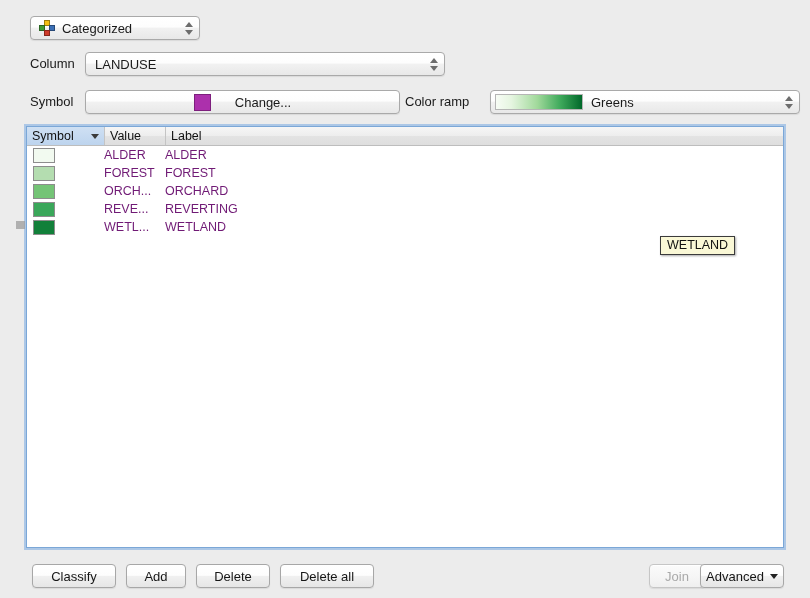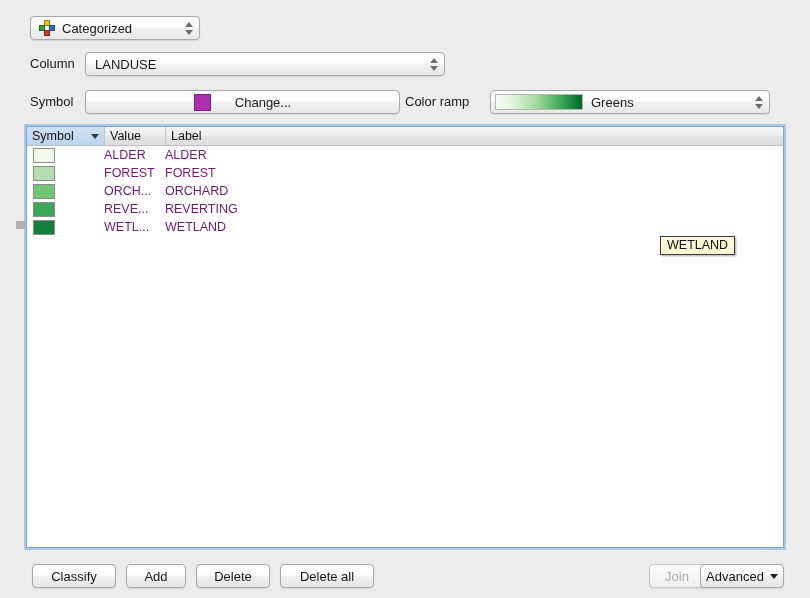--- a/index.html
+++ b/index.html
@@ -129,21 +129,21 @@
 
   #colorramp-label {
     position: absolute;
     left: 405px;
     top: 94px;
   }
   #colorramp-combo {
     position: absolute;
     left: 490px;
     top: 90px;
-    width: 280px;
+    width: 310px;
     padding-left: 4px;
     gap: 8px;
   }
   #colorramp-preview {
     width: 88px;
     height: 16px;
     flex: 0 0 auto;
     border: 1px solid #b5b5b5;
     box-sizing: border-box;
     background: linear-gradient(to right, #f7fcf5 0%, #e5f5e0 18%, #a1d99b 48%, #41ab5d 74%, #00682a 100%);

